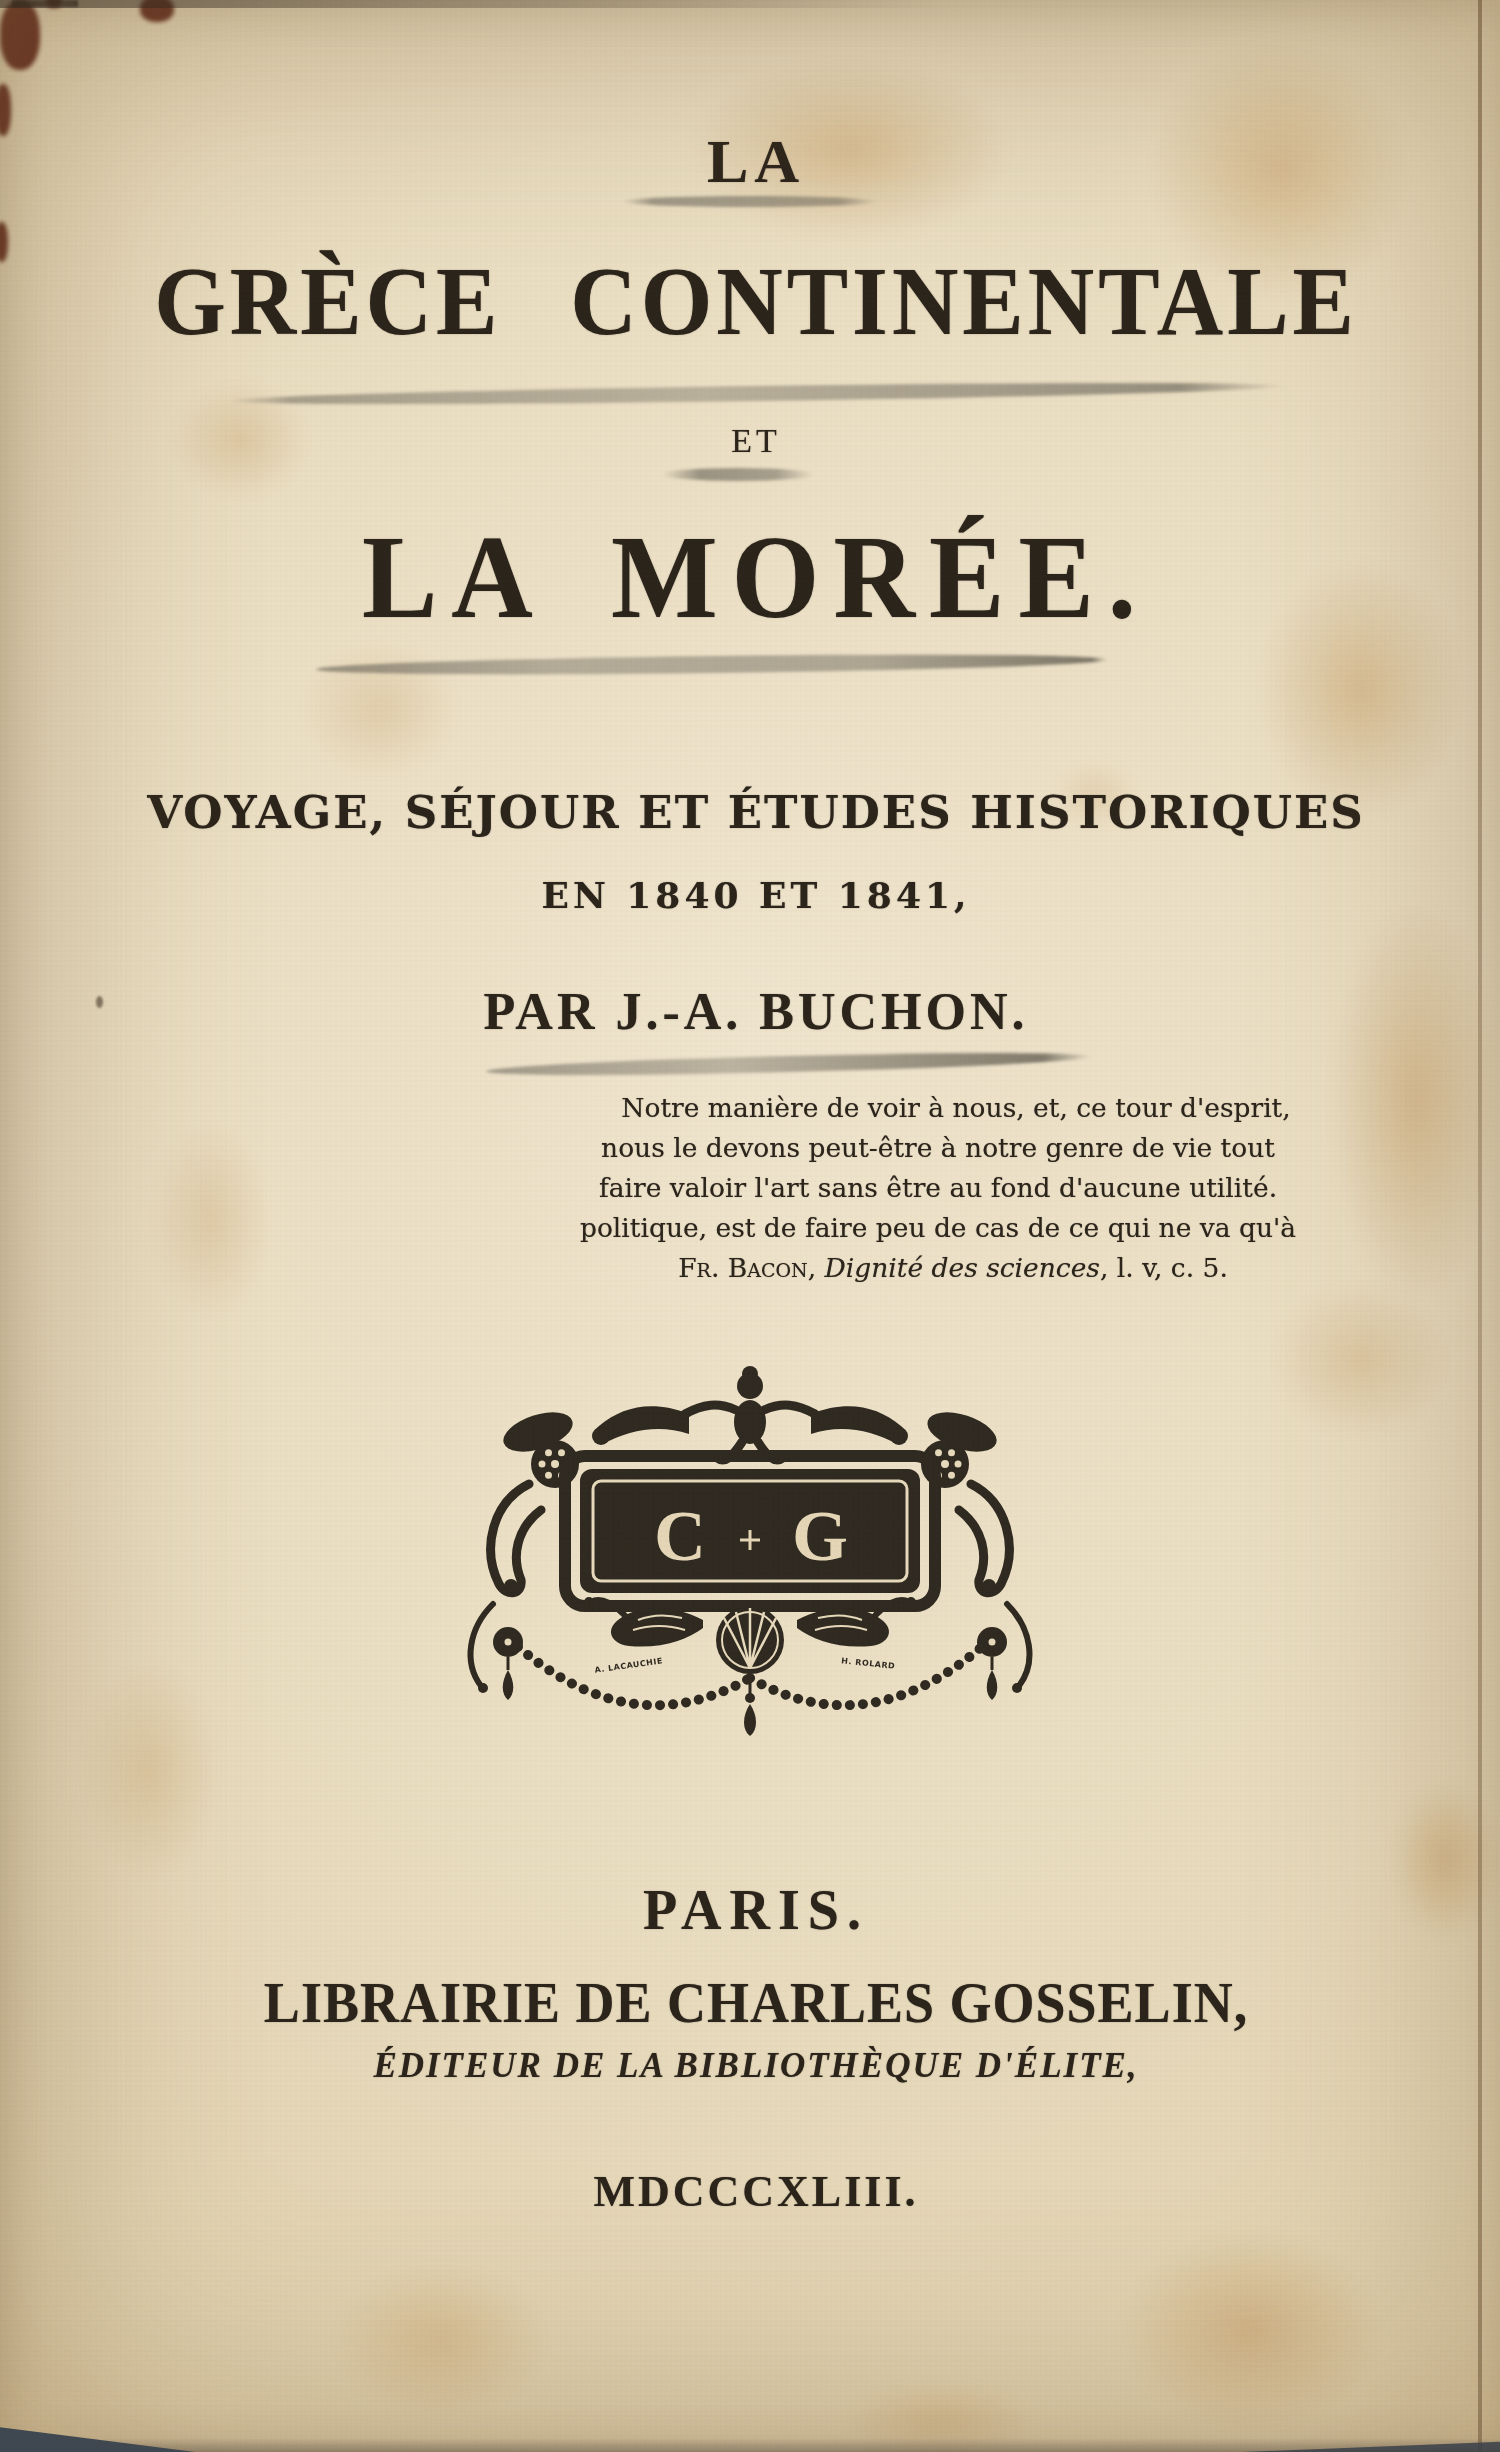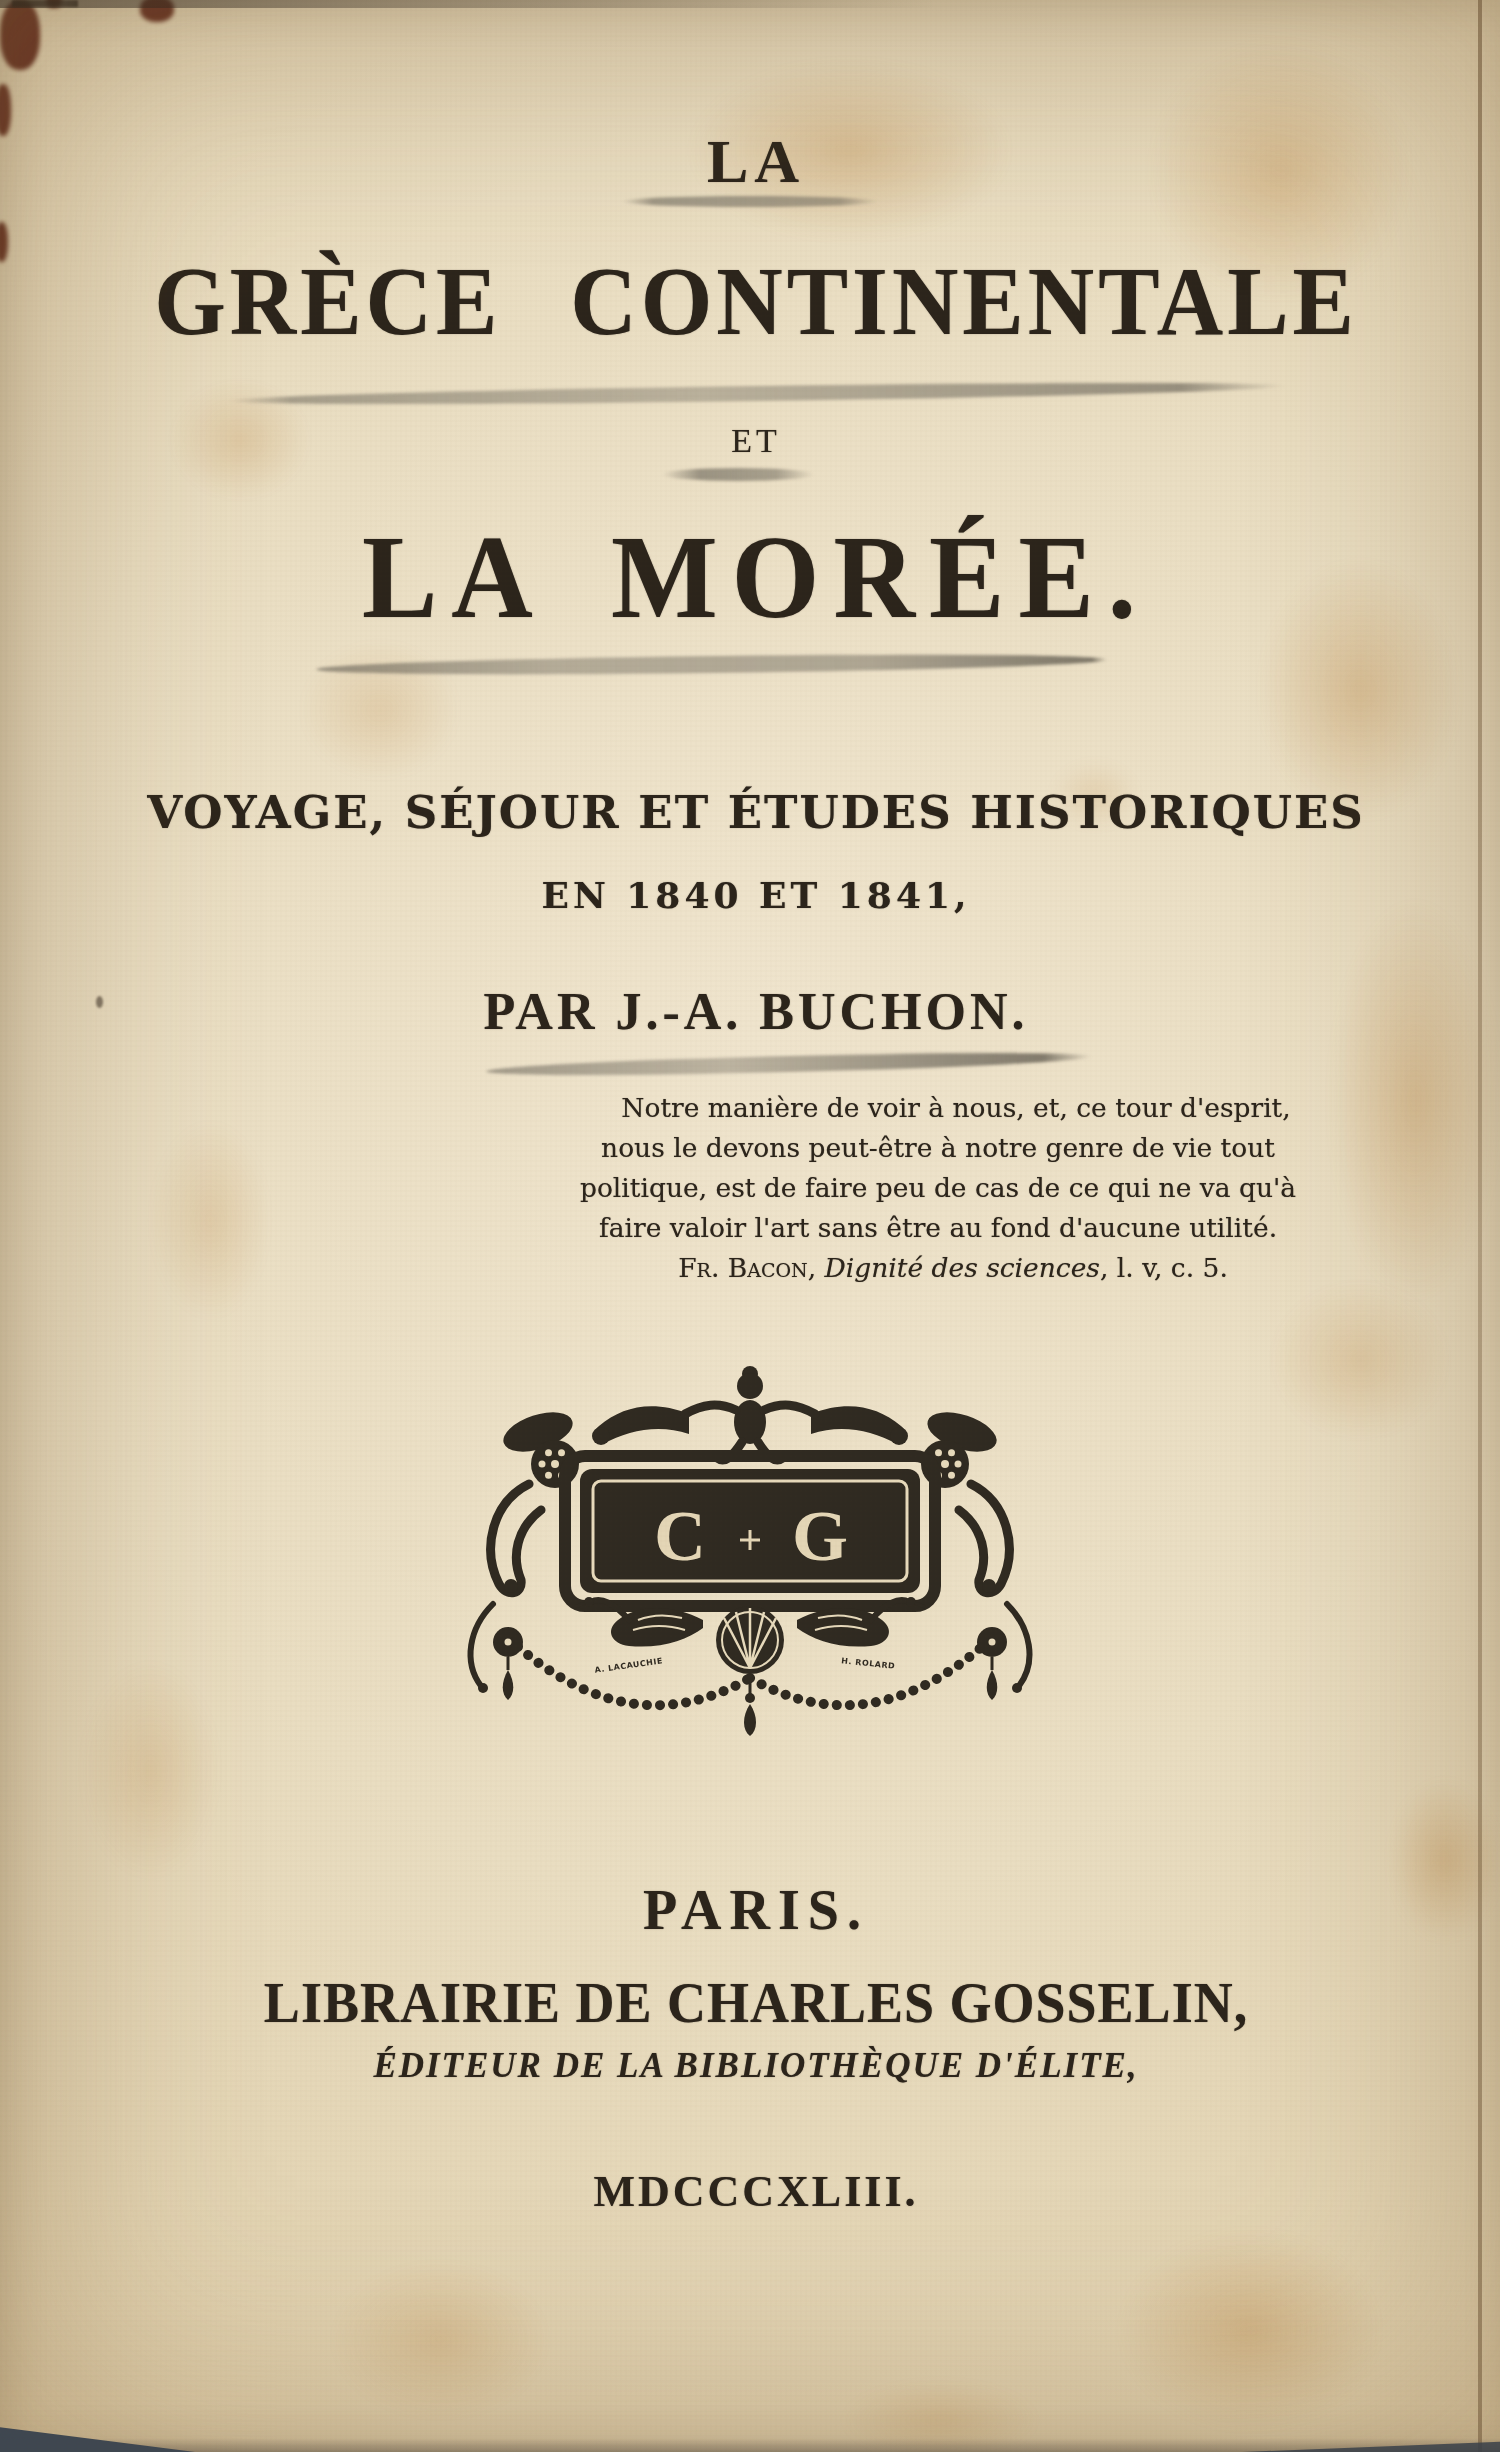--- a/index.html
+++ b/index.html
@@ -124,22 +124,22 @@
   <div class="t subtitle">VOYAGE, SÉJOUR ET ÉTUDES HISTORIQUES</div>
   <div class="t dates">EN 1840 ET 1841,</div>
 
   <div class="t byline">PAR J.-A. BUCHON.</div>
   <div class="rule r-byline"></div>
   <div class="fleck"></div>
 
   <div class="epigraph">
     <div class="l1">Notre manière de voir à nous, et, ce tour d'esprit,</div>
     <div>nous le devons peut-être à notre genre de vie tout</div>
+    <div>faire valoir l'art sans être au fond d'aucune utilité.</div>
     <div>politique, est de faire peu de cas de ce qui ne va qu'à</div>
-    <div>faire valoir l'art sans être au fond d'aucune utilité.</div>
     <div class="attr"><span class="sc">Fr. Bacon,</span> <span class="it">Dignité des sciences</span><span>, l. v, c. 5.</span></div>
   </div>
 
   <svg class="device" viewBox="0 0 634 396">
     <g fill="#241f17" stroke="none">
 
       <ellipse cx="105" cy="80" rx="36" ry="17" transform="rotate(-18 105 80)"></ellipse>
       <ellipse cx="529" cy="80" rx="36" ry="17" transform="rotate(18 529 80)"></ellipse>
 
       <path d="M256,62 C220,48 190,54 166,74 C158,80 160,90 170,92 C196,78 226,72 256,82 Z"></path>

